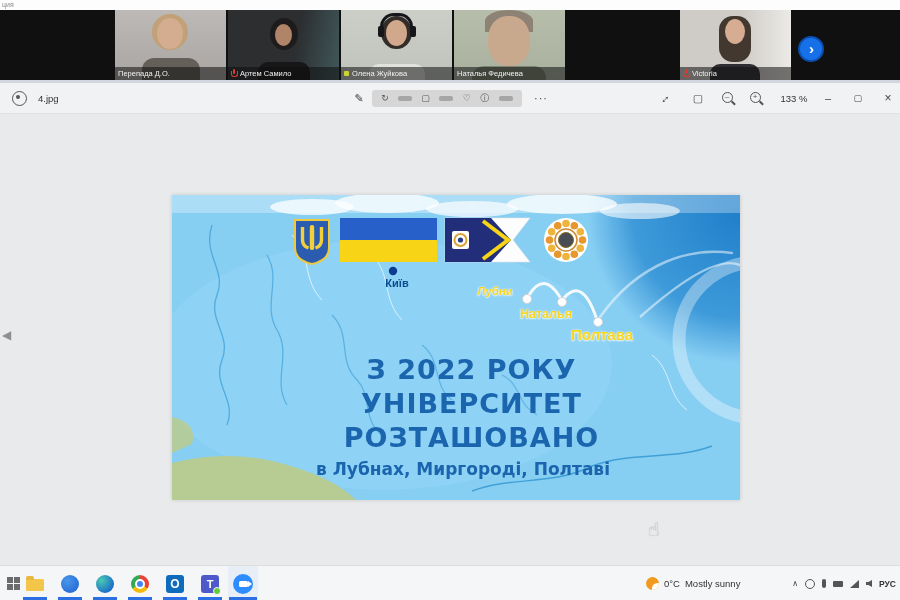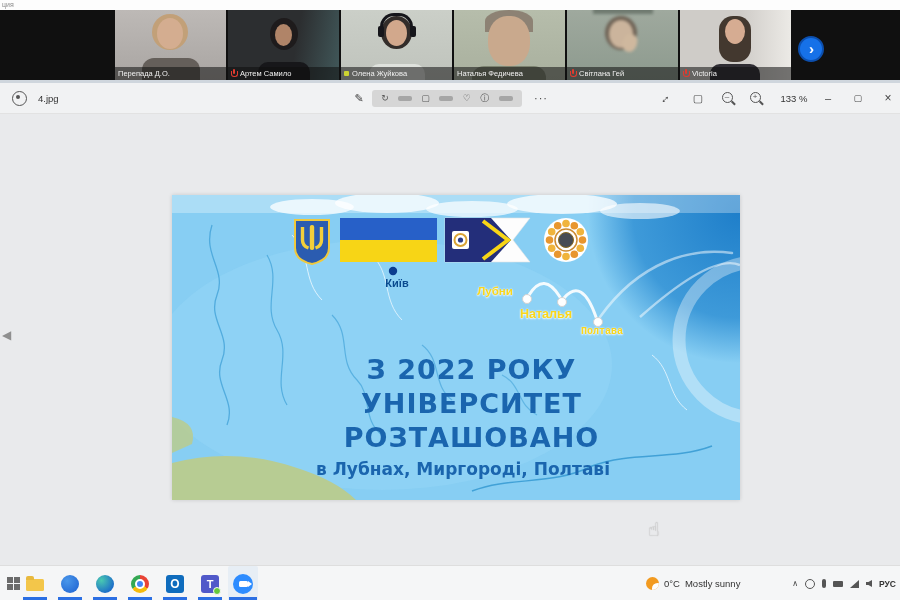--- a/index.html
+++ b/index.html
@@ -80,21 +80,21 @@
 
   
   .canvas{position:absolute;left:0;top:114px;width:900px;height:451px;background:#e9eaec;}
   .prev-arrow{position:absolute;left:2px;top:214px;font-size:12px;color:#8f8f8f;cursor:pointer;}
   .slide{position:absolute;left:172px;top:81px;width:568px;height:305px;box-shadow:0 0 4px rgba(0,0,0,.15);overflow:hidden;cursor:grab;}
   .slide svg{position:absolute;left:0;top:0;}
   .kyiv{position:absolute;left:225px;top:82px;transform:translateX(-50%);font-size:11px;font-weight:bold;color:#0a4a8f;}
   .city{position:absolute;transform:translateX(-50%);font-weight:bold;color:#f8d61e;text-shadow:0 0 2px #fff,0 1px 2px rgba(255,255,255,.9);}
   .city.c0{left:323px;top:90px;font-size:11.5px;}
   .city.c1{left:374px;top:112px;font-size:12.5px;}
-  .city.c2{left:430px;top:131px;font-size:10px;font-family:Liberation Mono, monospace;}
+  .city.c2{left:430px;top:131px;font-size:15px;}
   .stitle{position:absolute;left:291px;top:158px;transform:translateX(-50%);width:max-content;text-align:center;color:#1a65ae;font-weight:bold;font-family:"DejaVu Sans",sans-serif;}
   .stitle .ln{font-size:27px;line-height:34px;letter-spacing:1px;margin-left:17px;}
   .ssub{position:absolute;left:291px;top:264px;transform:translateX(-50%);width:max-content;color:#1a65ae;font-weight:bold;font-size:17px;font-family:"DejaVu Sans",sans-serif;}
   .hand-cursor{position:absolute;left:648px;top:404px;font-size:19px;color:#d9d9d9;text-shadow:0 0 1px #9a9a9a;font-family:"DejaVu Sans",sans-serif;}
 
   
   .taskbar{position:absolute;left:0;top:565px;width:900px;height:35px;background:#f5f6f7;border-top:1px solid #dedede;box-sizing:border-box;}
   .app{position:absolute;top:0;height:35px;width:26px;display:flex;align-items:center;justify-content:center;cursor:pointer;}
   .app.u::after{content:"";position:absolute;left:1px;right:1px;bottom:0;height:4px;background:#2b6fe3;}
   .start-ic{display:grid;grid-template-columns:6px 6px;grid-template-rows:6px 6px;gap:1px;}
@@ -173,34 +173,20 @@
     <div class="tile t4" style="left:454px">
       <div class="vid">
           <div class="hair"></div>
           <div class="head"></div>
           <div class="torso"></div>
         </div>
       <div class="namebar">
         <span>Наталья Федичева</span>
       </div>
     </div>
-    <div class="tile t5" style="left:567px">
-      <div class="vid">
-          <div>
-            <div class="hair"></div>
-            <div class="head"></div>
-            <div class="hand"></div>
-            <div class="torso"></div>
-          </div>
-        </div>
-      <div class="namebar">
-        <span class="mic"></span>
-        <span>Світлана Гей</span>
-      </div>
-    </div>
     <div class="tile t6" style="left:680px">
       <div class="vid">
           <div class="hair"></div>
           <div class="head"></div>
           <div class="torso"></div>
         </div>
       <div class="namebar">
         <span class="mic"></span>
         <span>Victoria</span>
       </div>

